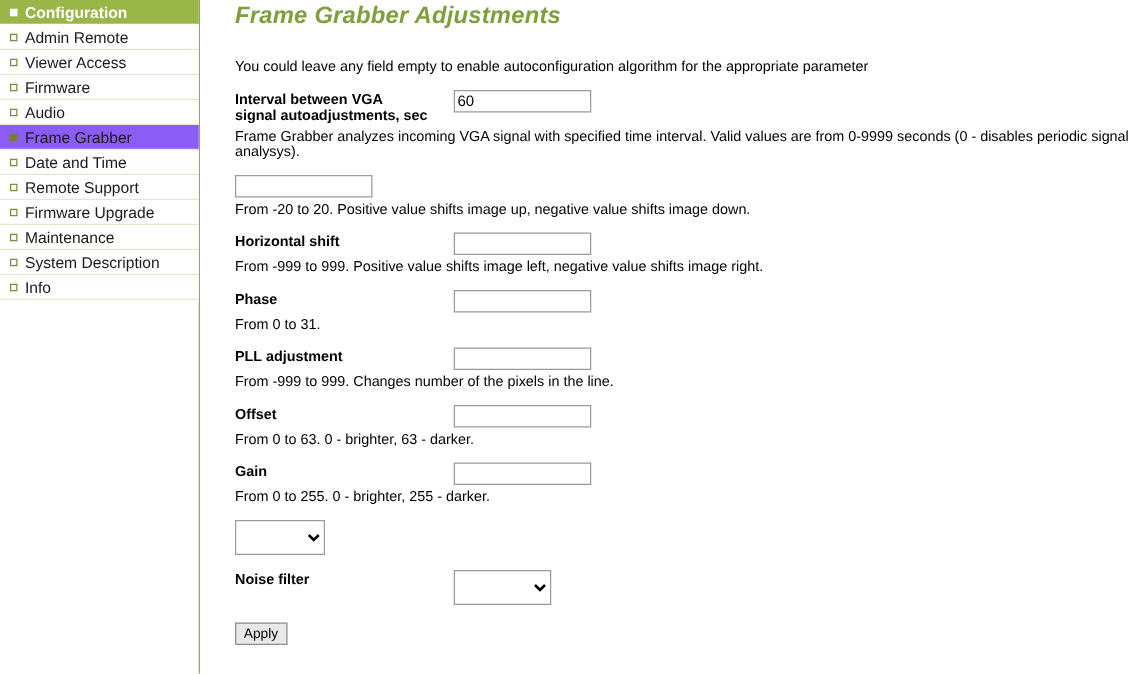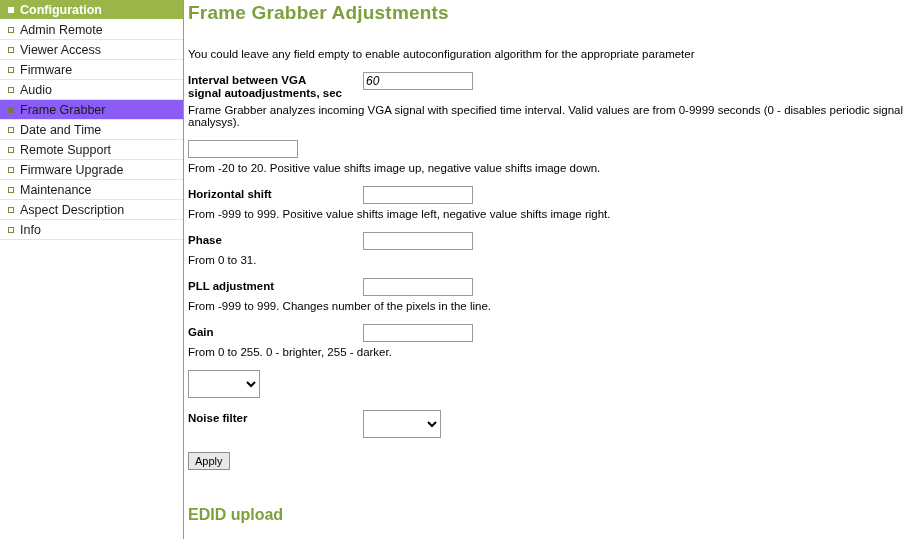--- a/index.html
+++ b/index.html
@@ -19,21 +19,21 @@
     position: relative;
     width: 918px;
     height: 539px;
   }
 
   
   .sidebar {
     position: absolute;
     left: 0;
     top: 0;
-    width: 184px;
+    width: 160px;
     height: 539px;
     background: #ffffff;
     border-right: 1px solid #9aa93f;
     box-sizing: border-box;
   }
   .nav-header {
     background: #9ab648;
     color: #ffffff;
     font-weight: bold;
     font-size: 12.5px;
@@ -92,20 +92,21 @@
     top: 0;
     right: 0;
     top: 0;
   }
   h1.title {
     font-size: 19px;
     color: #7f9f3c;
     font-weight: bold;
     margin: 2px 0 0 0;
     letter-spacing: 0.2px;
+    font-style: italic;
   }
   .note-bold {
     font-size: 11.5px;
     font-weight: normal;
     margin: 24px 0 0 0;
     color: #000;
   }
   .field-block {
     margin-top: 12px;
     position: relative;
@@ -127,21 +128,20 @@
   }
   input.txt {
     font-family: "Liberation Sans", sans-serif;
     font-size: 12px;
     border: 1px solid #9a9a9a;
     background: #ffffff;
     height: 16px;
     width: 104px;
     padding: 0 2px;
     box-sizing: content-box;
-    font-style: italic;
   }
   .helper {
     font-size: 11.5px;
     margin-top: 4px;
     color: #000;
   }
   select.sel {
     font-family: "Liberation Sans", sans-serif;
     font-size: 16px;
     border: 1px solid #9a9a9a;
@@ -212,21 +212,21 @@
     <div class="nav-item">
       <span class="bullet-hollow"></span>
       <span>Firmware Upgrade</span>
     </div>
     <div class="nav-item">
       <span class="bullet-hollow"></span>
       <span>Maintenance</span>
     </div>
     <div class="nav-item">
       <span class="bullet-hollow"></span>
-      <span>Aspect Description</span>
+      <span>System Description</span>
     </div>
     <div class="nav-item">
       <span class="bullet-hollow"></span>
       <span>Info</span>
     </div>
   </div>
 
   <div class="content">
 
     <h1 class="title">Frame Grabber Adjustments</h1>
@@ -268,20 +268,27 @@
     </div>
 
     <div class="field-block">
       <div class="field-row">
         <div class="field-label">PLL adjustment</div>
         <input class="txt" type="text" value="" style="">
       </div>
       <div class="helper">From -999 to 999. Changes number of the pixels in the line.</div>
     </div>
 
+    <div class="field-block">
+      <div class="field-row">
+        <div class="field-label">Offset</div>
+        <input class="txt" type="text" value="" style="">
+      </div>
+      <div class="helper">From 0 to 63. 0 - brighter, 63 - darker.</div>
+    </div>
 
     <div class="field-block">
       <div class="field-row">
         <div class="field-label">Gain</div>
         <input class="txt" type="text" value="" style="">
       </div>
       <div class="helper">From 0 to 255. 0 - brighter, 255 - darker.</div>
     </div>
 
     <div class="field-block">

